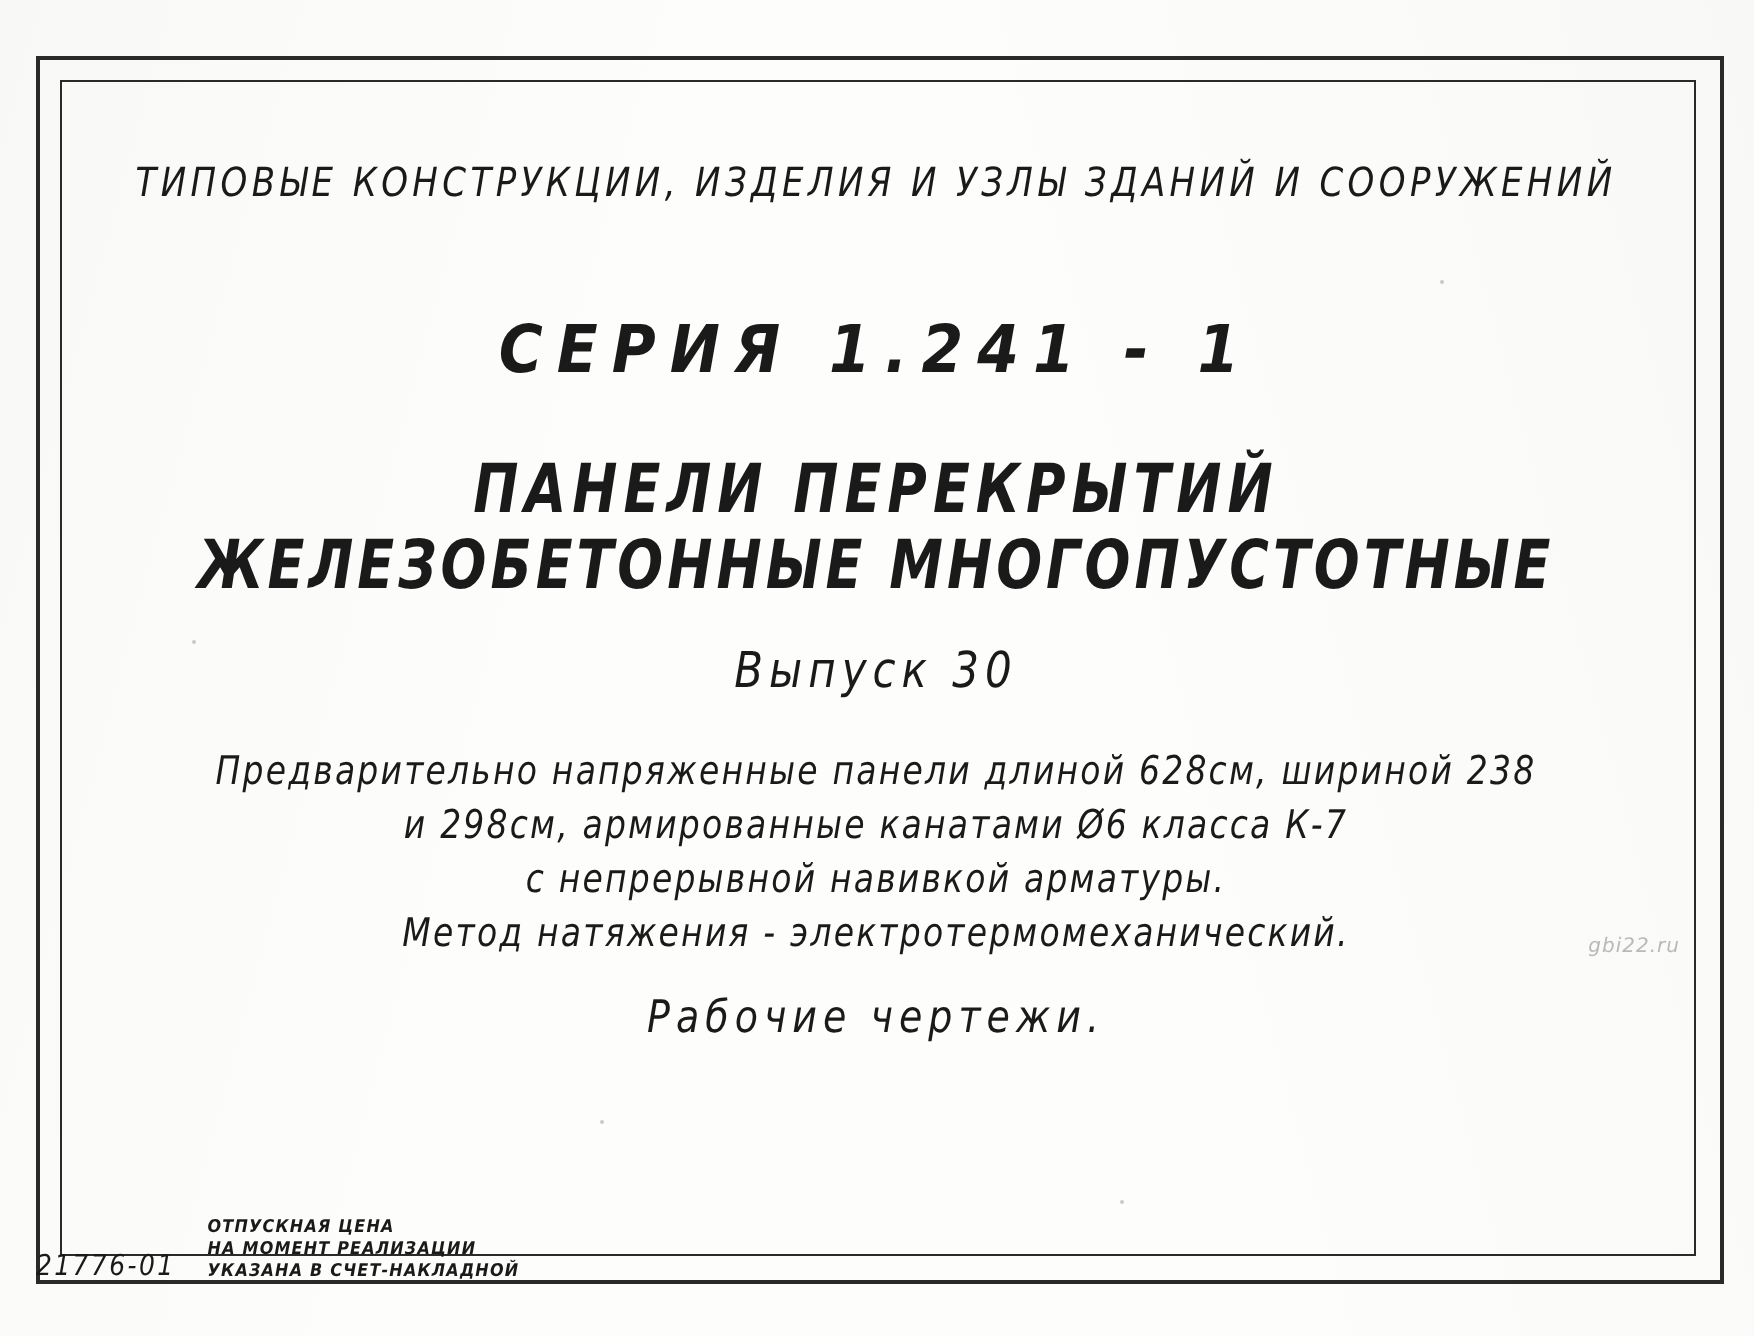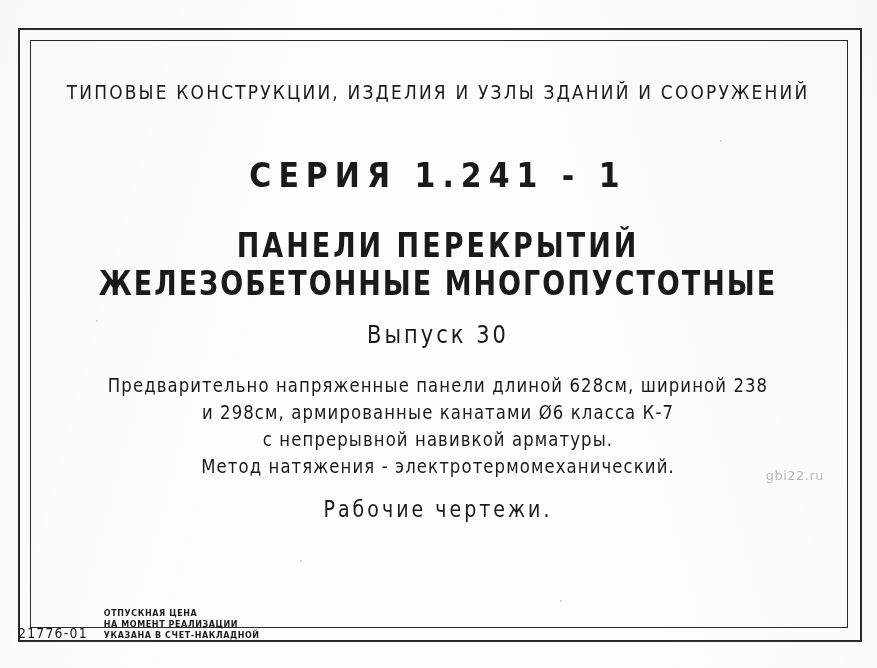--- a/index.html
+++ b/index.html
@@ -8,20 +8,21 @@
     background: #ffffff;
   }
   .page {
     position: relative;
     width: 877px;
     height: 668px;
     background: #fdfdfb;
     overflow: hidden;
     font-family: "DejaVu Sans", sans-serif;
     color: #1a1a1a;
+    font-style: italic;
   }
   
   .paper-tint {
     position: absolute;
     inset: 0;
     background:
       linear-gradient(105deg, rgba(0,0,0,0.018) 0%, rgba(0,0,0,0) 35%),
       linear-gradient(255deg, rgba(0,0,0,0.02) 0%, rgba(0,0,0,0) 40%);
     pointer-events: none;
   }
@@ -123,23 +124,23 @@
     font-size: 8px;
     line-height: 1.25;
     letter-spacing: 0.6px;
     text-transform: uppercase;
     font-weight: 700;
     transform: scaleY(1.1);
     white-space: nowrap;
   }
   .watermark {
     position: absolute;
-    right: 22px;
+    right: 6px;
     top: 428px;
-    font-size: 13px;
+    font-size: 10px;
     color: #b9b9b9;
     letter-spacing: 0.5px;
   }
   .speck {
     position: absolute;
     background: #c9c9c9;
     border-radius: 50%;
   }
 </style>
 </head>

